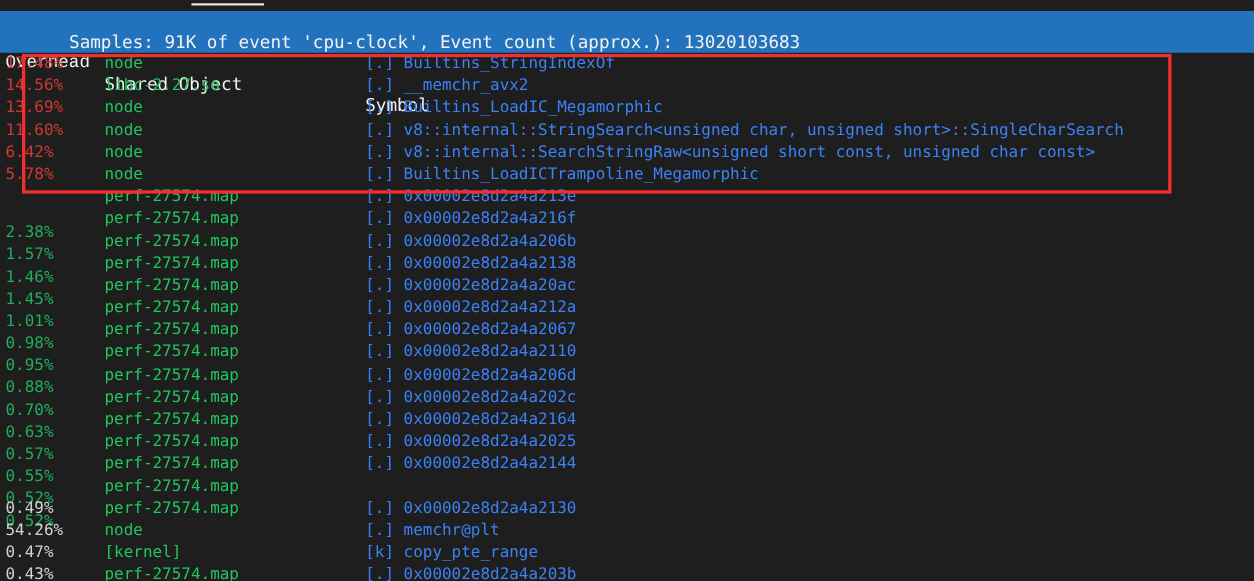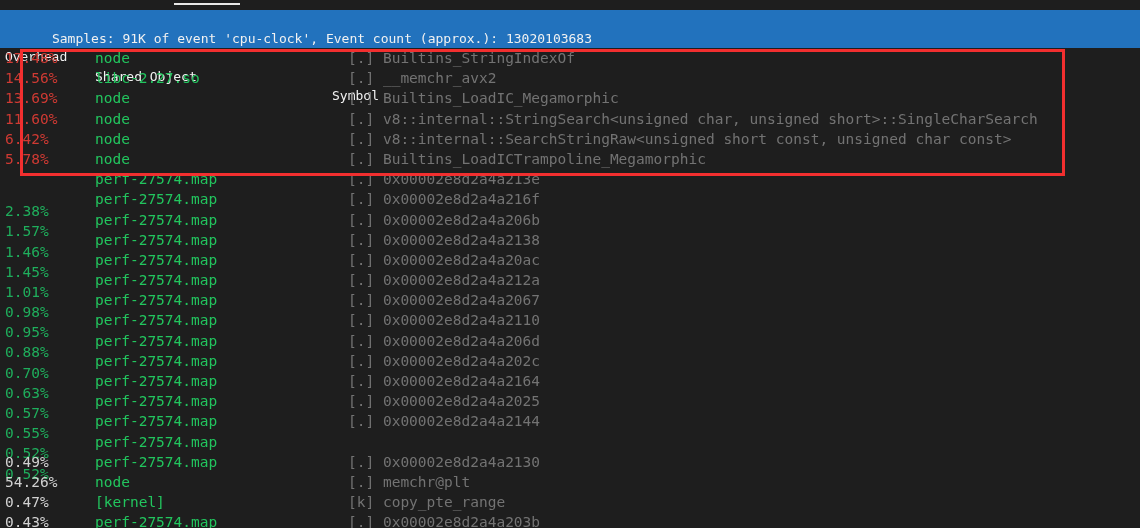--- a/index.html
+++ b/index.html
@@ -40,21 +40,21 @@
     height: 38px;
     background: #2272bd;
   }
   .hdr-line {
     position: absolute;
     left: 0;
     width: 1140px;
     height: 19px;
     line-height: 19px;
     color: #f2f2f2;
-    font-size: 13px;
+    font-size: 16px;
     white-space: pre;
     letter-spacing: 0px;
   }
   .hdr-line.l1 { top: 0px; }
   .hdr-line.l2 { top: 19px; }
 
   .pad-l { padding-left: 5px; }
 
   
   .col-ovh  { position: absolute; left: 5px;   width: 82px; text-align: left; }
@@ -74,21 +74,21 @@
     line-height: 20.2px;
     font-size: 14.5px;
     white-space: pre;
     color: #d6d6d6;
   }
   .row .pct { font-weight: normal; }
   .pct-red   { color: #cf3a33; }
   .pct-green { color: #1fae5c; margin-top: 32px; }
   .pct-plain { color: #d2d2d2; }
   .dso  { color: #22c55e; }
-  .sym  { color: #737373; margin-left: 16px; }
+  .sym  { color: #3b82f6; }
 
   
   .red-box {
     position: absolute;
     left: 20px;
     top: 49px;
     width: 1045px;
     height: 127px;
     border: 3px solid #f22f2f;
     box-sizing: border-box;

